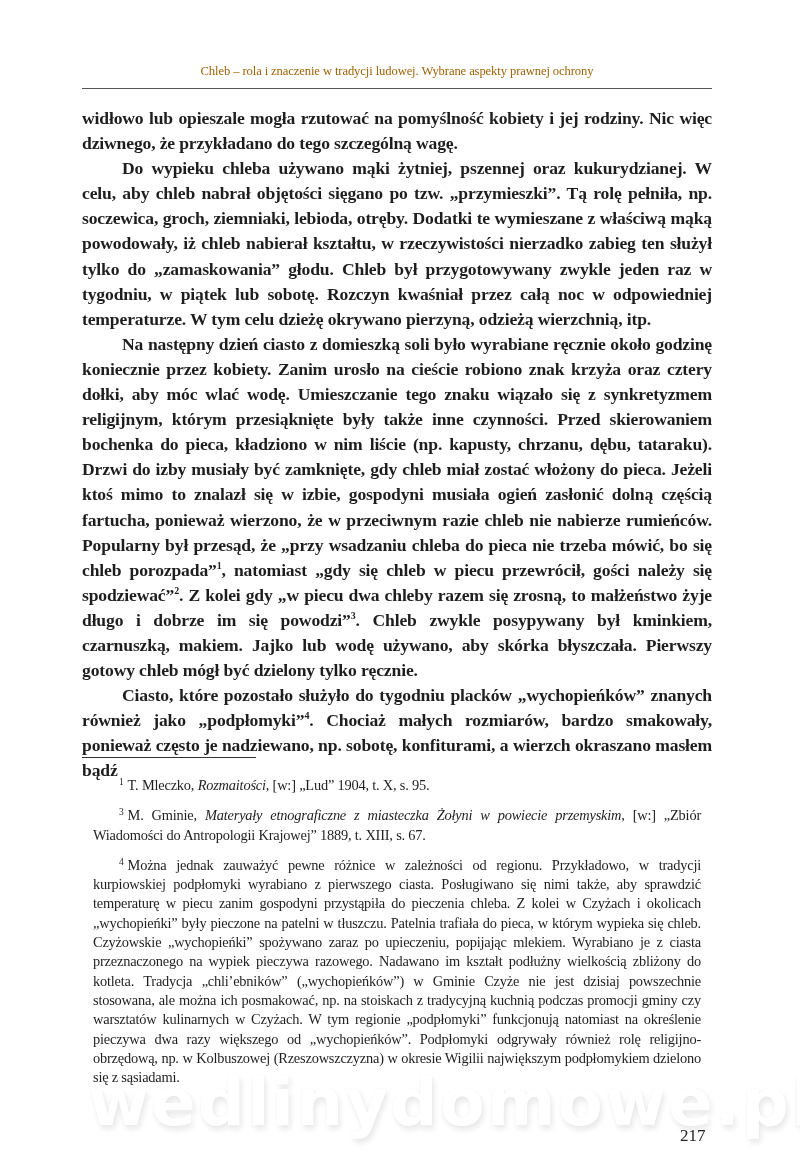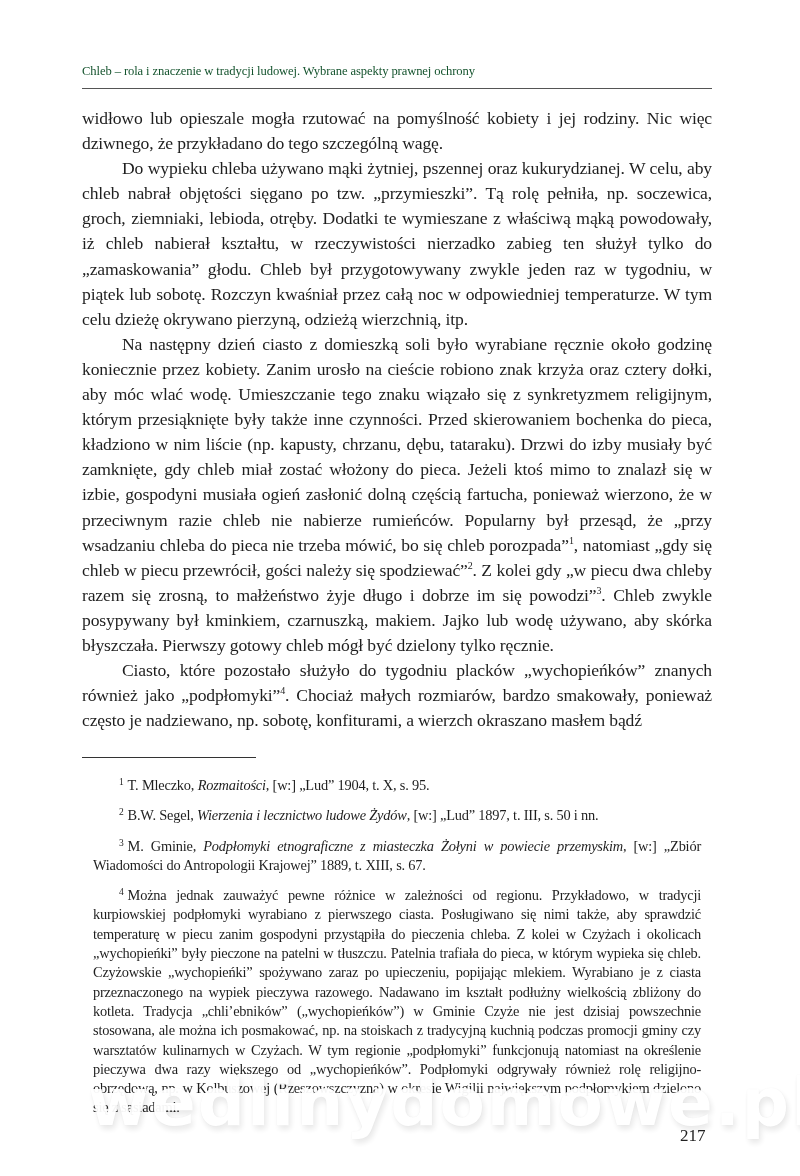--- a/index.html
+++ b/index.html
@@ -5,31 +5,32 @@
     html, body { margin: 0; padding: 0; }
     body {
       width: 800px; height: 1176px; background: #ffffff;
       position: relative; overflow: hidden;
       font-family: "Liberation Serif", "DejaVu Serif", serif;
       color: #1e1e1e;
     }
     .page { position: absolute; left: 82px; width: 630px; top: 0; }
     .running-head {
       position: absolute; top: 64px; left: 0; width: 630px;
-      text-align: left; font-size: 12.6px; color: #14532d;
+      text-align: center; font-size: 12.6px; color: #a16207;
       letter-spacing: -0.1px;
     }
     .head-rule {
       position: absolute; top: 88px; left: 0; width: 630px; height: 0;
       border-top: 1.4px solid #555;
     }
     .body-text {
       position: absolute; top: 106px; left: 0; width: 630px;
       font-size: 17.6px; line-height: 25.1px; text-align: justify;
       letter-spacing: -0.15px;
+      font-weight: bold;
     }
     .body-text p { margin: 0; }
     .body-text p.indent { text-indent: 40px; }
     sup { font-size: 10px; line-height: 0; vertical-align: 7px; }
     .fn-rule {
       position: absolute; top: 757px; left: 0; width: 174px;
       border-top: 1.3px solid #333;
     }
     .footnotes {
       position: absolute; top: 765px; left: 0; width: 630px;
@@ -62,21 +63,20 @@
     <p>widłowo lub opieszale mogła rzutować na pomyślność kobiety i jej rodziny. Nic więc dziwnego, że przykładano do tego szczególną wagę.</p>
     <p class="indent">Do wypieku chleba używano mąki żytniej, pszennej oraz kukurydzianej. W celu, aby chleb nabrał objętości sięgano po tzw. „przymieszki”. Tą rolę pełniła, np. soczewica, groch, ziemniaki, lebioda, otręby. Dodatki te wymieszane z właściwą mąką powodowały, iż chleb nabierał kształtu, w rzeczywistości nierzadko zabieg ten służył tylko do „zamaskowania” głodu. Chleb był przygotowywany zwykle jeden raz w tygodniu, w piątek lub sobotę. Rozczyn kwaśniał przez całą noc w odpowiedniej temperaturze. W tym celu dzieżę okrywano pierzyną, odzieżą wierzchnią, itp.</p>
     <p class="indent"><span>Na następny dzień ciasto z domieszką soli było wyrabiane ręcznie około godzinę koniecznie przez kobiety. Zanim urosło na cieście robiono znak krzyża oraz cztery dołki, aby móc wlać wodę. Umieszczanie tego znaku wiązało się z synkretyzmem religijnym, którym przesiąknięte były także inne czynności. Przed skierowaniem bochenka do pieca, kładziono w nim liście (np. kapusty, chrzanu, dębu, tataraku). Drzwi do izby musiały być zamknięte, gdy chleb miał zostać włożony do pieca. Jeżeli ktoś mimo to znalazł się w izbie, gospodyni musiała ogień zasłonić dolną częścią fartucha, ponieważ wierzono, że w przeciwnym razie chleb nie nabierze rumieńców. Popularny był przesąd, że „przy wsadzaniu chleba do pieca nie trzeba mówić, bo się chleb porozpada”</span><sup>1</sup><span>, natomiast „gdy się chleb w piecu przewrócił, gości należy się spodziewać”</span><sup>2</sup><span>. Z kolei gdy „w piecu dwa chleby razem się zrosną, to małżeństwo żyje długo i dobrze im się powodzi”</span><sup>3</sup><span>. Chleb zwykle posypywany był kminkiem, czarnuszką, makiem. Jajko lub wodę używano, aby skórka błyszczała. Pierwszy gotowy chleb mógł być dzielony tylko ręcznie.</span></p>
     <p class="indent"><span>Ciasto, które pozostało służyło do tygodniu placków „wychopieńków” znanych również jako „podpłomyki”</span><sup>4</sup><span>. Chociaż małych rozmiarów, bardzo smakowały, ponieważ często je nadziewano, np. sobotę, konfiturami, a wierzch okraszano masłem bądź</span></p>
   </div>
 
   <div class="fn-rule"></div>
 
   <div class="footnotes">
     <p class="fn"><span class="mark">1</span><span>T. Mleczko, </span><i>Rozmaitości</i><span>, [w:] „Lud” 1904, t. X, s. 95.</span></p>
-    <p class="fn"><span class="mark">2</span><span>B.W. Segel, </span><i>Wierzenia i lecznictwo ludowe Żydów</i><span>, [w:] „Lud” 1897, t. III, s. 50 i nn.</span></p>
-    <p class="fn"><span class="mark">3</span><span>M. Gminie, </span><i>Podpłomyki etnograficzne z miasteczka Żołyni w powiecie przemyskim</i><span>, [w:] „Zbiór Wiadomości do Antropologii Krajowej” 1889, t. XIII, s. 67.</span></p>
+    <p class="fn"><span class="mark">3</span><span>M. Gminie, </span><i>Materyały etnograficzne z miasteczka Żołyni w powiecie przemyskim</i><span>, [w:] „Zbiór Wiadomości do Antropologii Krajowej” 1889, t. XIII, s. 67.</span></p>
     <p class="fn"><span class="mark">4</span><span>Można jednak zauważyć pewne różnice w zależności od regionu. Przykładowo, w tradycji kurpiowskiej podpłomyki wyrabiano z pierwszego ciasta. Posługiwano się nimi także, aby sprawdzić temperaturę w piecu zanim gospodyni przystąpiła do pieczenia chleba. Z kolei w Czyżach i okolicach „wychopieńki” były pieczone na patelni w tłuszczu. Patelnia trafiała do pieca, w którym wypieka się chleb. Czyżowskie „wychopieńki” spożywano zaraz po upieczeniu, popijając mlekiem. Wyrabiano je z ciasta przeznaczonego na wypiek pieczywa razowego. Nadawano im kształt podłużny wielkością zbliżony do kotleta. Tradycja „chli’ebników” („wychopieńków”) w Gminie Czyże nie jest dzisiaj powszechnie stosowana, ale można ich posmakować, np. na stoiskach z tradycyjną kuchnią podczas promocji gminy czy warsztatów kulinarnych w Czyżach. W tym regionie „podpłomyki” funkcjonują natomiast na określenie pieczywa dwa razy większego od „wychopieńków”. Podpłomyki odgrywały również rolę religijno-obrzędową, np. w Kolbuszowej (Rzeszowszczyzna) w okresie Wigilii największym podpłomykiem dzielono się z sąsiadami.</span></p>
   </div>
 
   <div class="page-number" style="left:598px">217</div>
 </div>
 
 <div class="watermark">wedlinydomowe.pl</div>
 
 </body></html>

